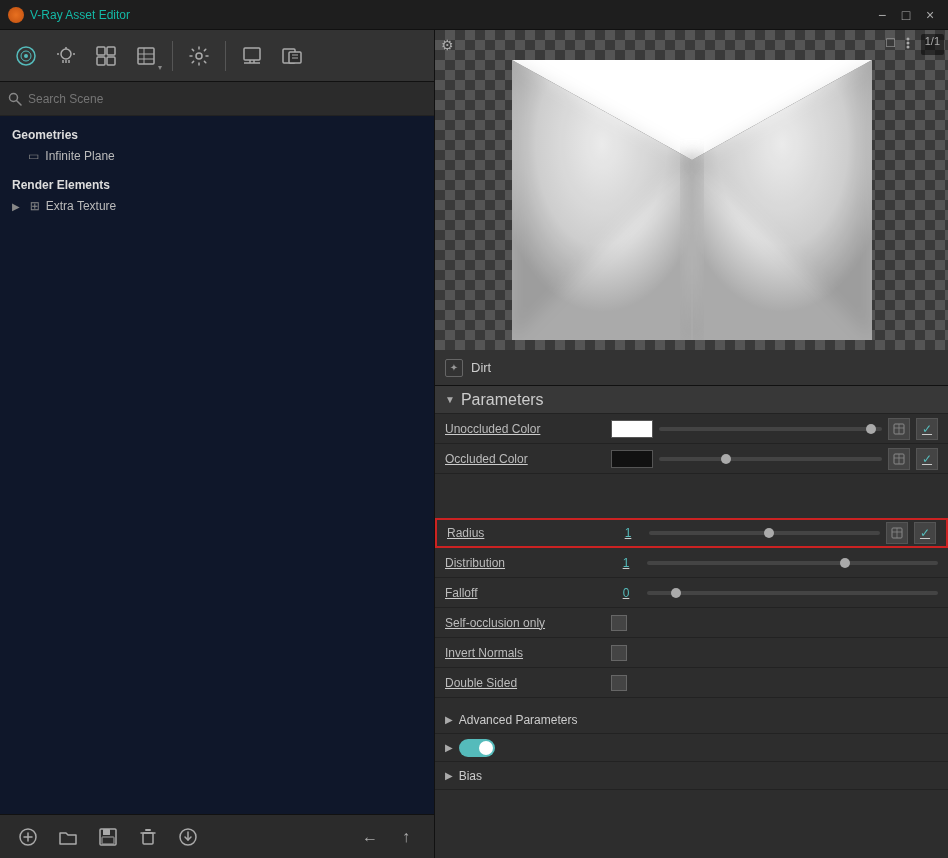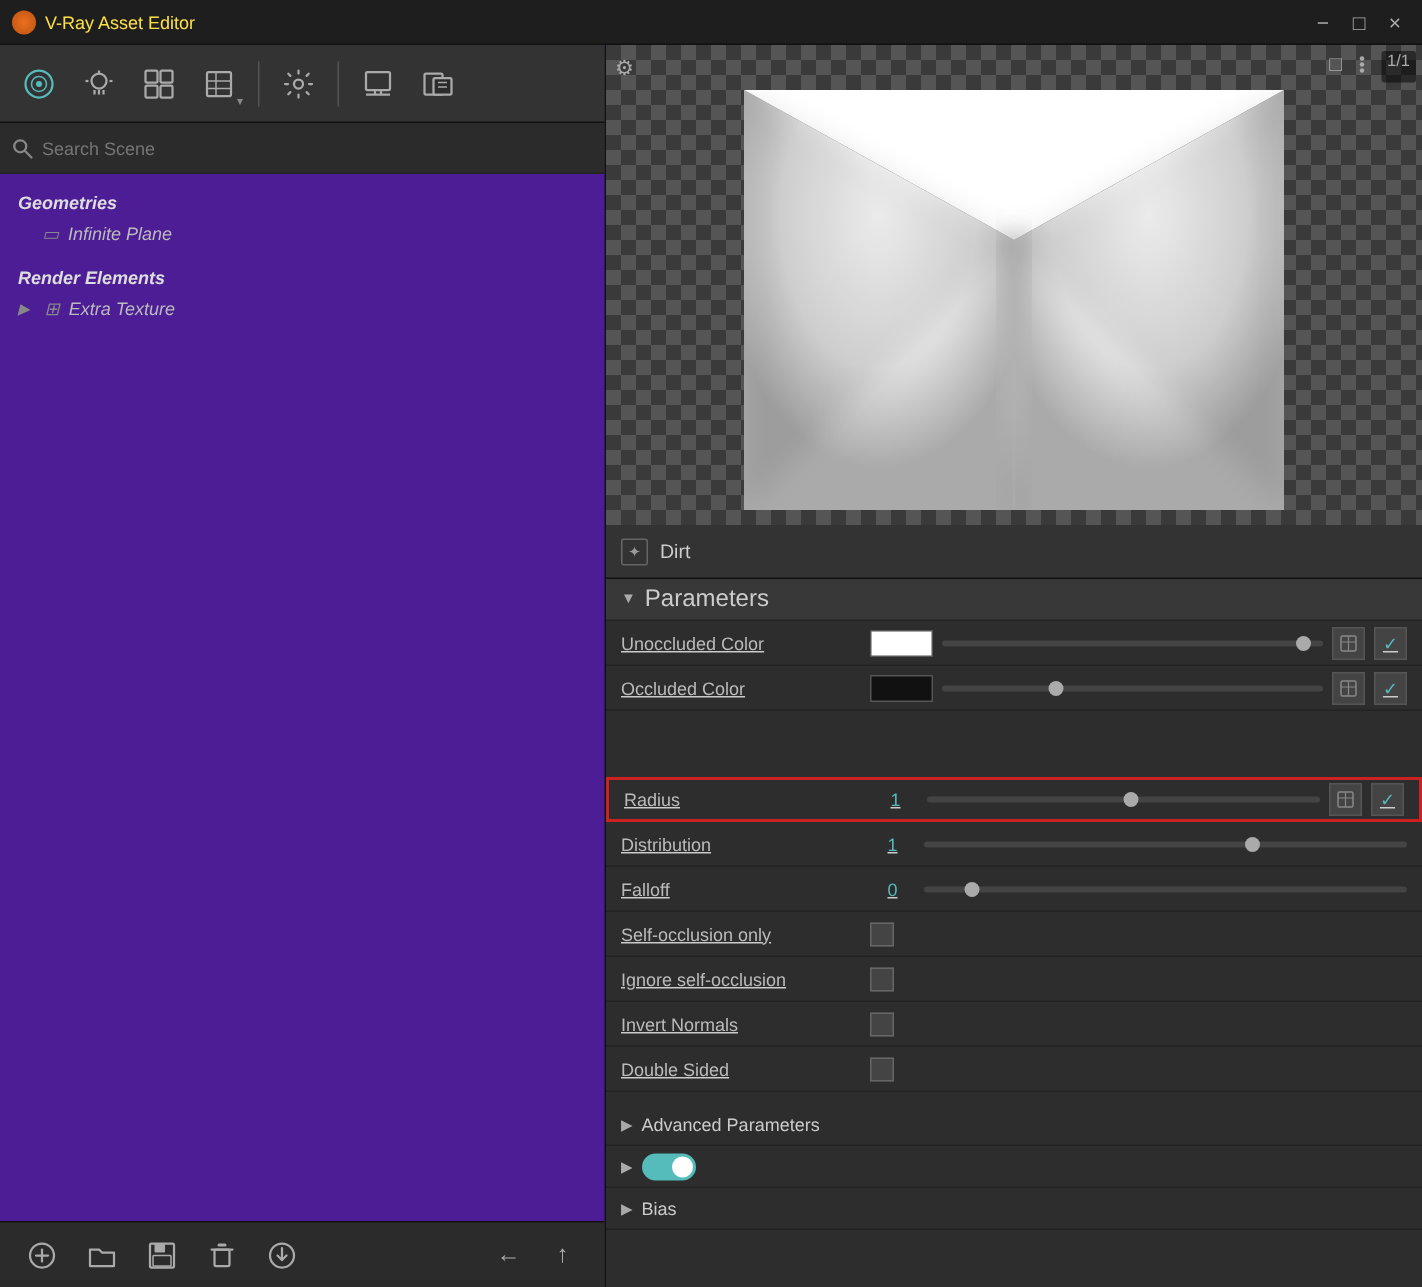--- a/index.html
+++ b/index.html
@@ -25,21 +25,21 @@
     }
     .titlebar-icon {
       width: 16px; height: 16px;
       background: radial-gradient(circle, #e87020, #c05010);
       border-radius: 50%;
       margin-right: 6px;
       flex-shrink: 0;
     }
     .titlebar-title {
       flex: 1;
-      color: #fde047;
+      color: #14b8a6;
       font-size: 12px;
     }
     .titlebar-controls {
       display: flex;
       gap: 4px;
     }
     .titlebar-btn {
       width: 20px; height: 20px;
       display: flex; align-items: center; justify-content: center;
       color: #aaa;
@@ -48,24 +48,24 @@
     }
 
     
     .main-layout {
       display: flex;
       height: calc(858px - 30px);
     }
 
     
     .left-panel {
-      width: 404px;
+      width: 435px;
       display: flex;
       flex-direction: column;
-      background: #4c1d95;
+      background: #0f172a;
       border-right: 1px solid #111;
     }
 
     
     .toolbar {
       height: 52px;
       background: #333;
       display: flex;
       align-items: center;
       padding: 0 8px;
@@ -115,21 +115,20 @@
       color: #aaa;
       font-size: 12px;
       flex: 1;
     }
 
     
     .scene-tree {
       flex: 1;
       padding: 8px 0;
       overflow-y: auto;
-      font-style: italic;
     }
     .tree-group-label {
       color: #ddd;
       font-size: 12px;
       font-weight: 600;
       padding: 4px 12px;
     }
     .tree-item {
       padding: 3px 12px 3px 28px;
       display: flex;
@@ -679,24 +678,20 @@
         <div class="slider-track">
           <div class="slider-thumb" style="left: 10%;"></div>
         </div>
       </div>
 
       <div class="param-row">
         <span class="param-label">Self-occlusion only</span>
         <div class="param-checkbox"></div>
       </div>
 
-      <div class="param-row">
-        <span class="param-label">Ignore self-occlusion</span>
-        <div class="param-checkbox"></div>
-      </div>
 
       <div class="param-row">
         <span class="param-label">Invert Normals</span>
         <div class="param-checkbox"></div>
       </div>
 
       <div class="param-row">
         <span class="param-label">Double Sided</span>
         <div class="param-checkbox"></div>
       </div>

